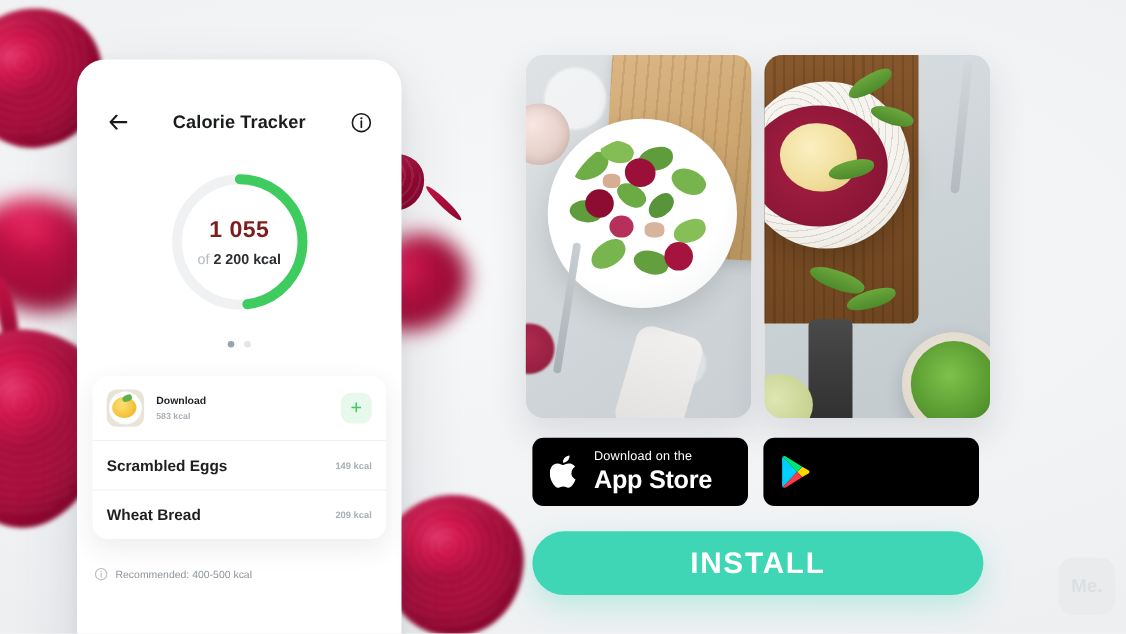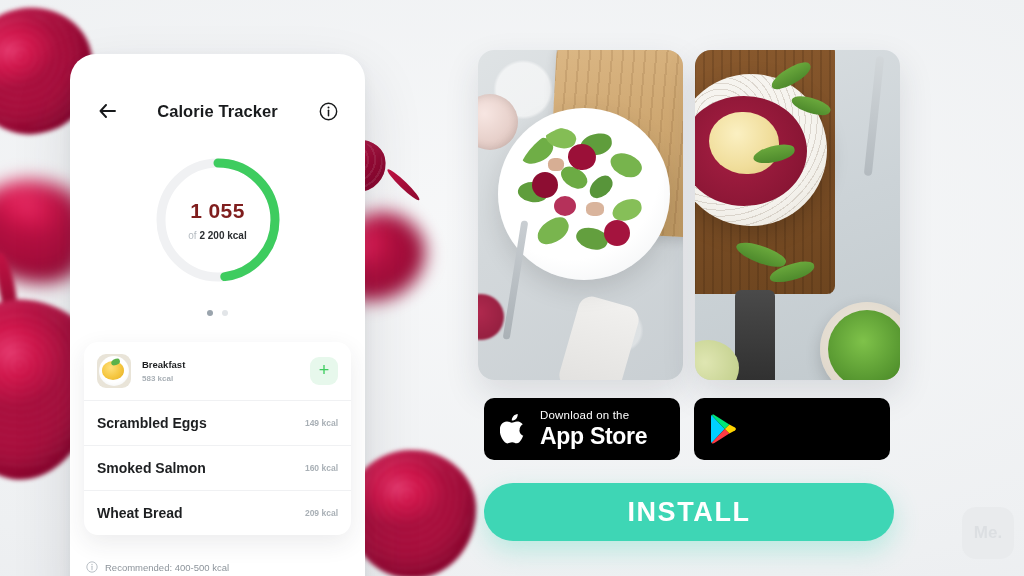--- a/index.html
+++ b/index.html
@@ -65,21 +65,21 @@
                padding:44px 24px 0 24px; }
   .icon-btn{ width:26px; height:26px; display:flex; align-items:center;
              justify-content:center; cursor:pointer; }
   .app-title{ font-size:16.5px; font-weight:700; color:#191b1d; letter-spacing:.1px; }
 
   .ring-wrap{ position:relative; width:128px; height:128px; margin:32px auto 0; }
   .ring-wrap svg{ display:block; transform:rotate(-90deg); }
   .ring-center{ position:absolute; inset:0; display:flex; flex-direction:column;
                 align-items:center; justify-content:center; }
   .kcal-value{ font-size:21px; font-weight:700; color:#7f1d1d; letter-spacing:.4px; }
-  .kcal-sub{ font-size:10px; margin-top:7px; color:#2b2e31; font-weight:600; }
+  .kcal-sub{ font-size:13px; margin-top:7px; color:#2b2e31; font-weight:600; }
   .kcal-sub .of{ color:#b6bcc2; font-weight:400; }
 
   .dots{ display:flex; gap:9px; justify-content:center; margin-top:26px; }
   .dot{ width:6px; height:6px; border-radius:50%; background:#e2e5e8; }
   .dot.active{ background:#9aa4ad; }
 
   .gap{ height:26px; }
 
   .meals-card{ margin:0 14px; background:#fff; border-radius:14px;
                box-shadow:0 8px 24px rgba(40,45,60,.09); overflow:hidden; }
@@ -267,35 +267,31 @@
     <div class="gap"></div>
 
     <div class="meals-card">
       <div class="meal-head">
         <div class="thumb">
           <div class="plate"></div>
               <div class="eggs"></div>
               <div class="herb"></div>
         </div>
         <div class="meal-texts">
-          <div class="meal-name">Breakfast</div>
+          <div class="meal-name">Download</div>
           <div class="meal-kcal">583 kcal</div>
         </div>
         <div class="add-btn">
           <span>+</span>
         </div>
       </div>
 
       <div class="food-row">
         <div class="food-name">Scrambled Eggs</div>
         <div class="food-kcal">149 kcal</div>
-      </div>
-      <div class="food-row">
-        <div class="food-name">Smoked Salmon</div>
-        <div class="food-kcal">160 kcal</div>
       </div>
       <div class="food-row">
         <div class="food-name">Wheat Bread</div>
         <div class="food-kcal">209 kcal</div>
       </div>
     </div>
 
     <div class="recommend">
       <svg width="12" height="12" viewBox="0 0 20 20">
         <circle cx="10" cy="10" r="8.6" fill="none" stroke="#b6bcc2" stroke-width="1.6"></circle>

